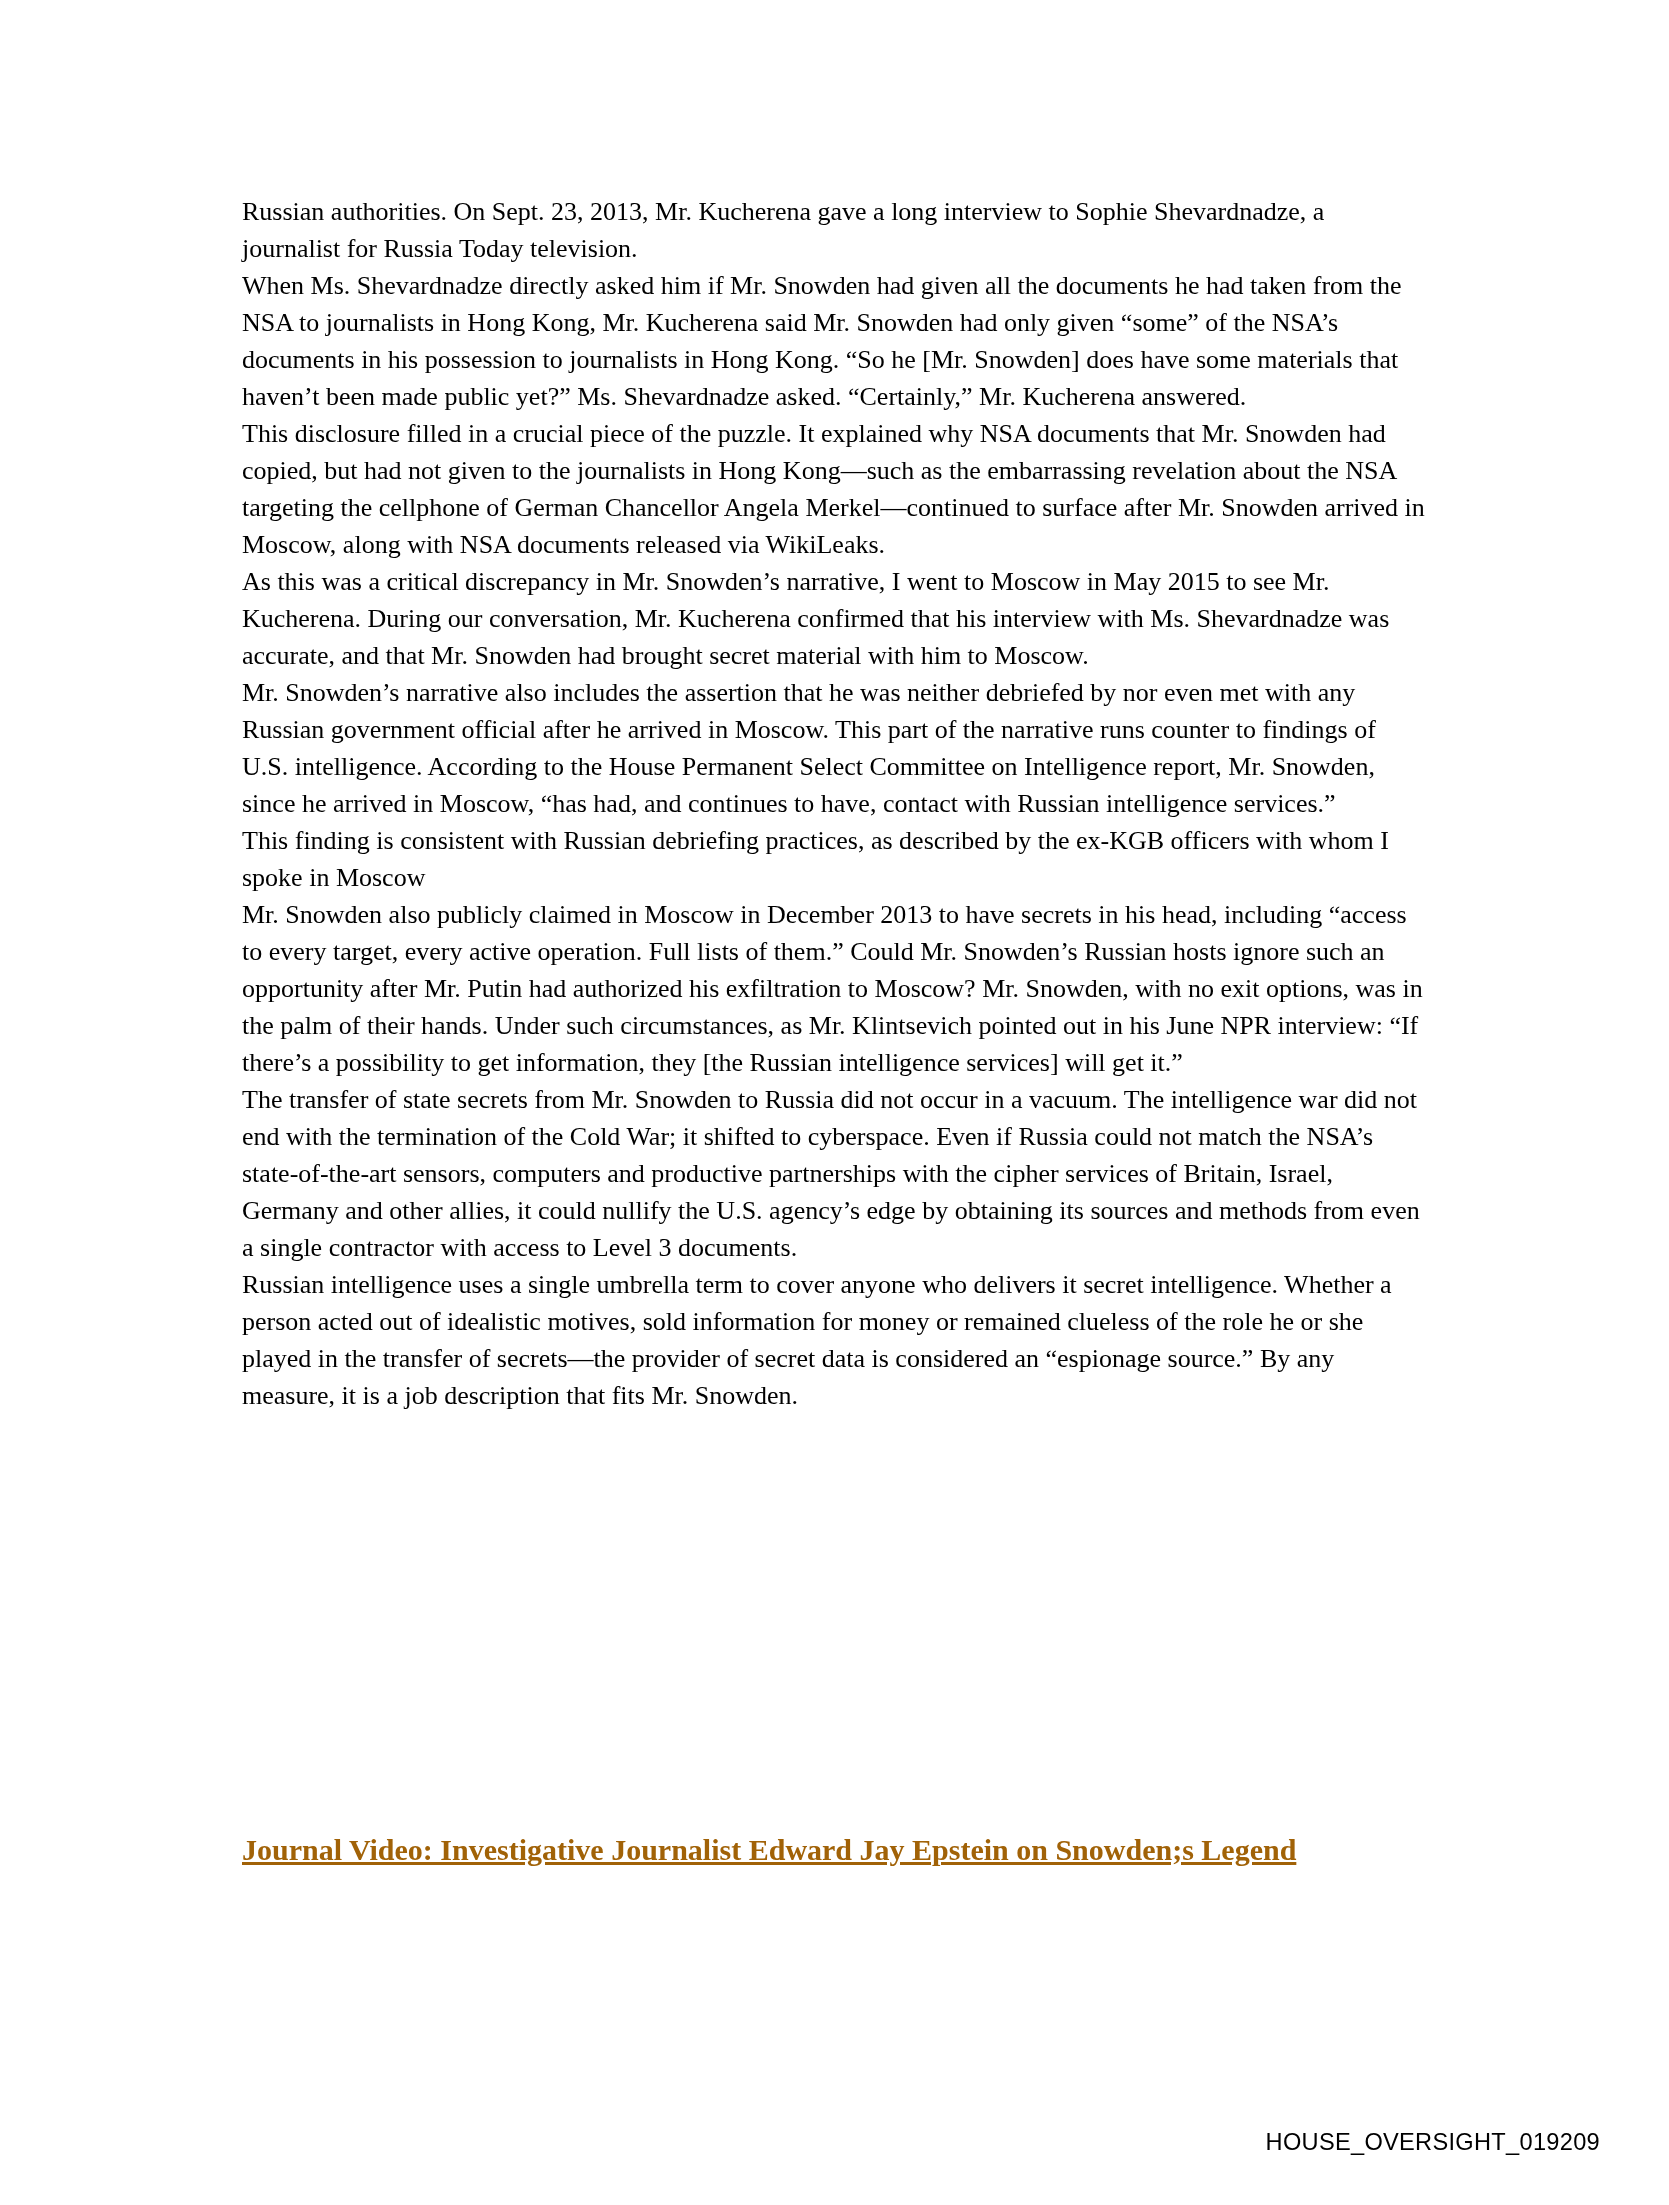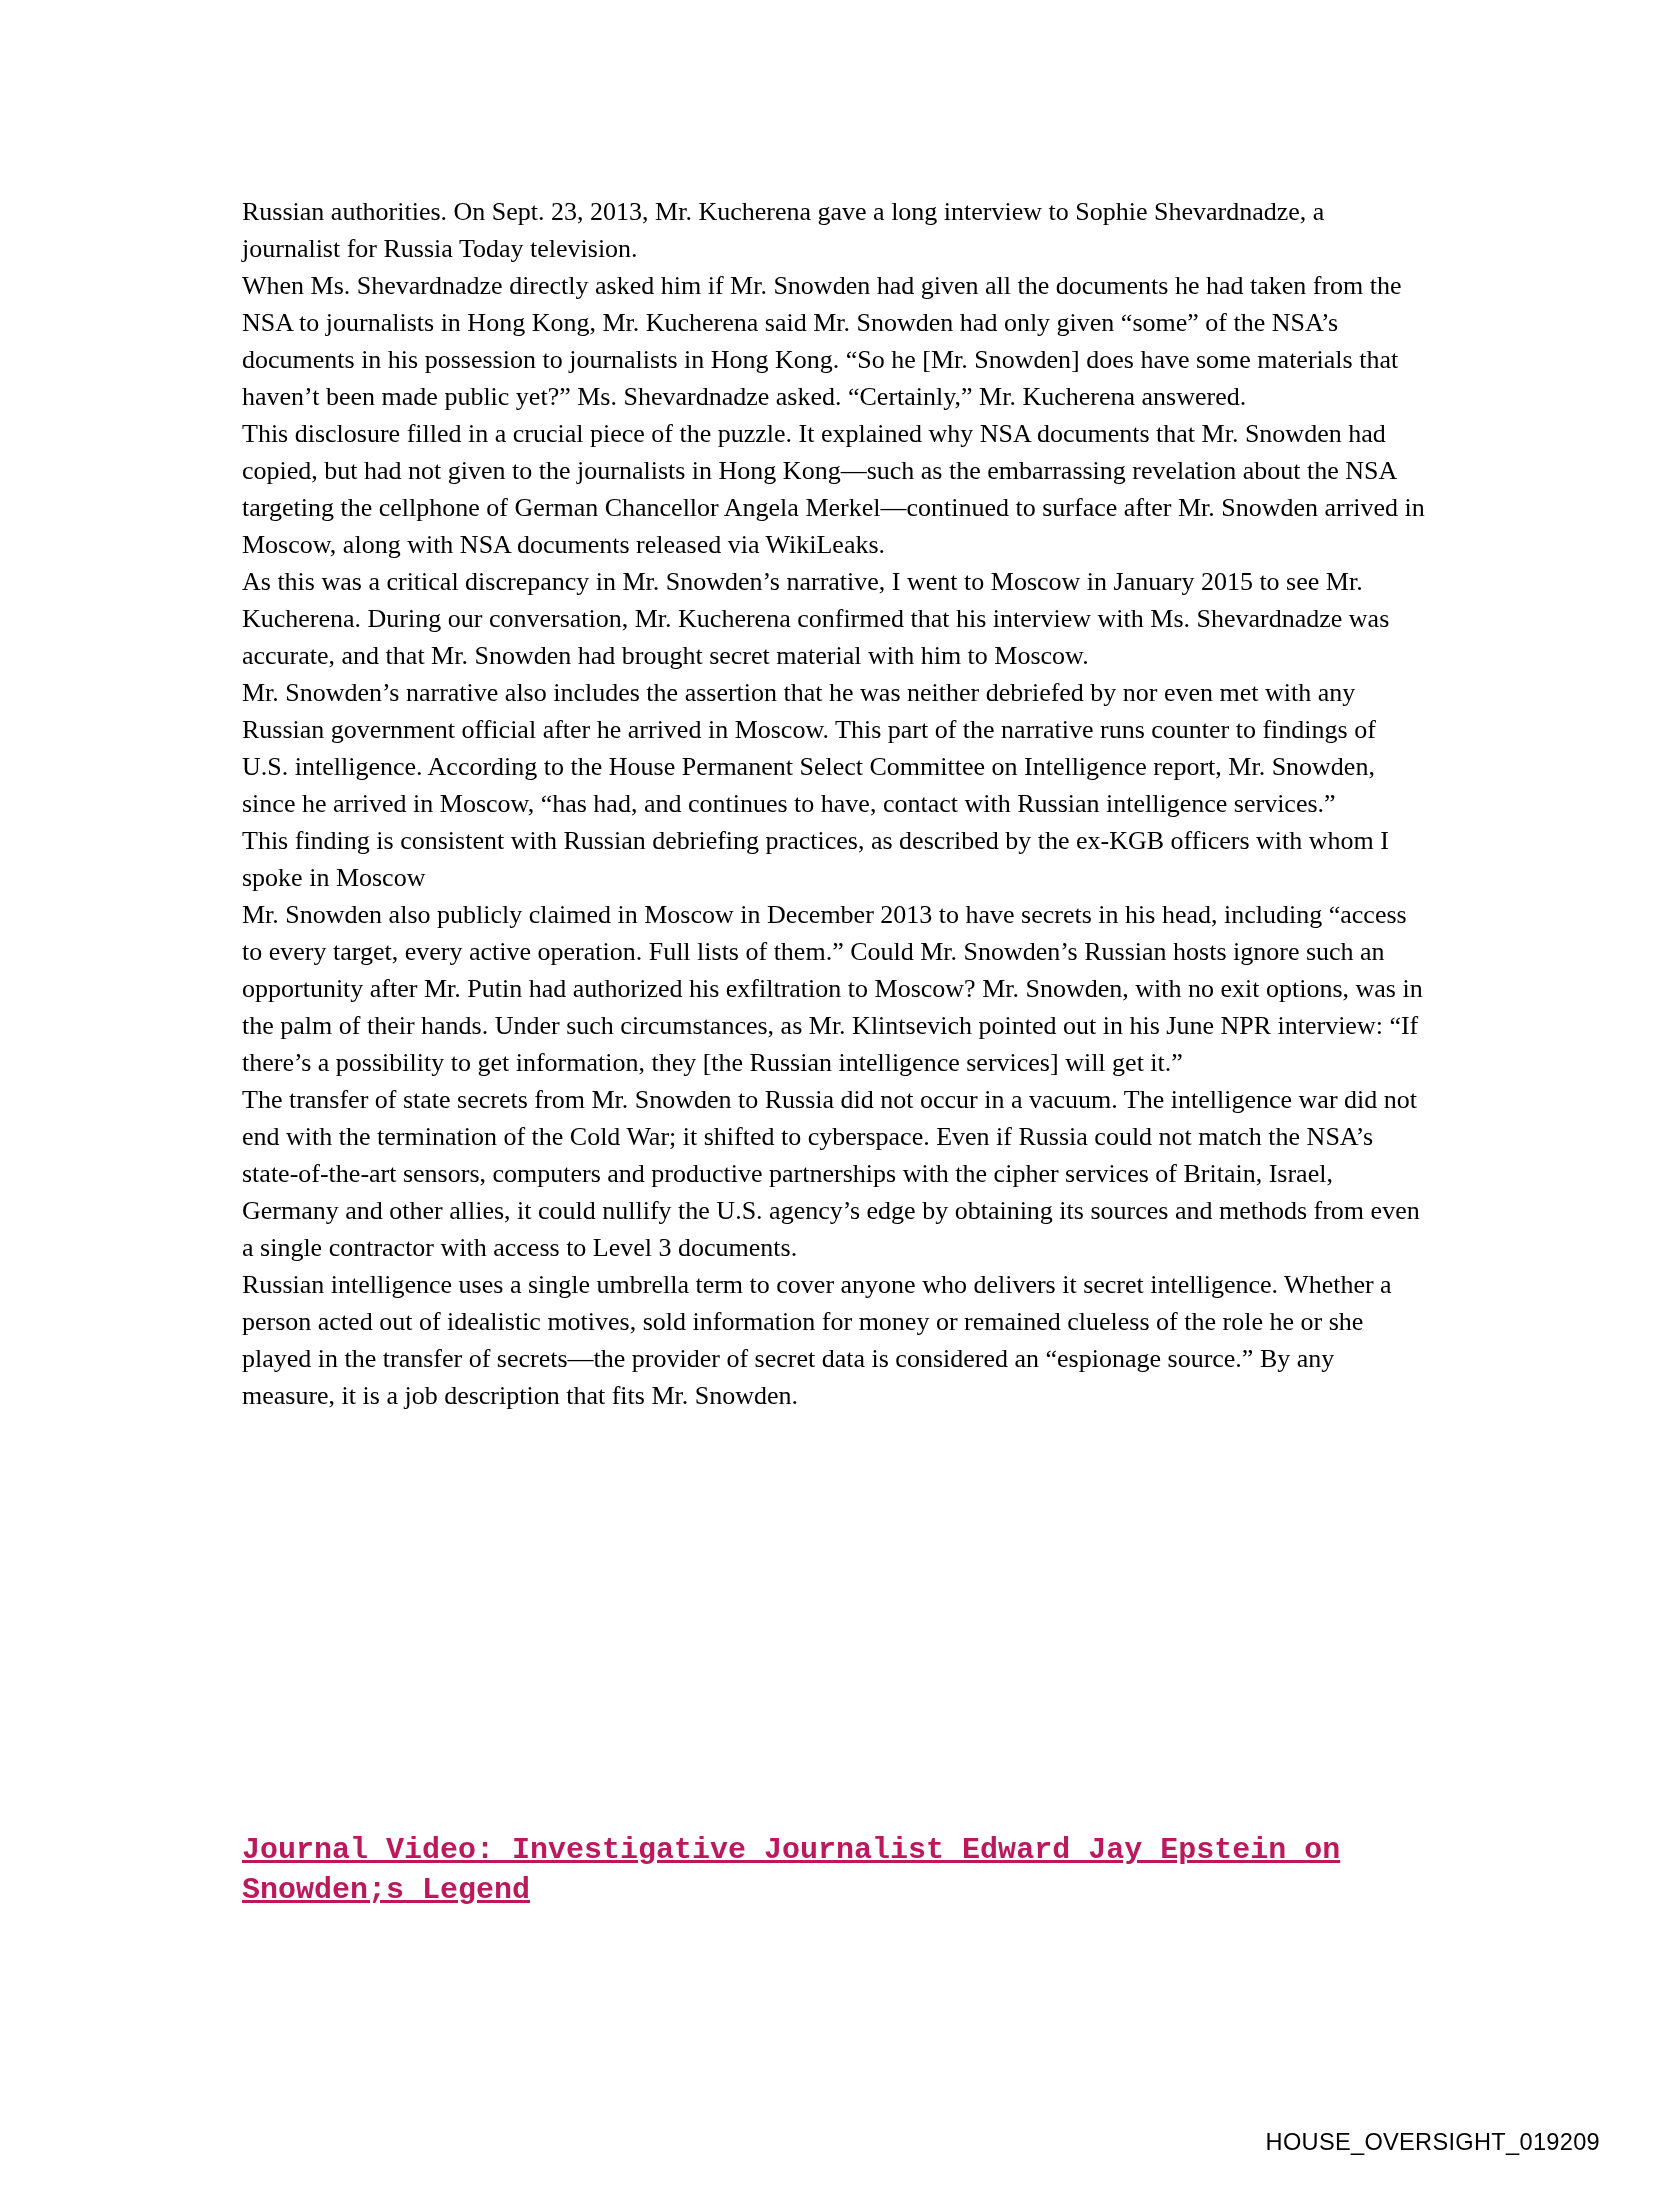--- a/index.html
+++ b/index.html
@@ -40,25 +40,25 @@
   }
   .link {
     color: #2b35c8;
     text-decoration: underline;
   }
   .video-heading {
     position: absolute;
     left: 242px;
     top: 1830px;
     width: 1146px;
-    font-family: Liberation Mono, monospace;
+    font-family: Liberation Serif, serif;
     font-size: 30px;
     line-height: 40px;
     font-weight: bold;
-    color: #be185d;
+    color: #a16207;
     text-decoration: underline;
   }
   .footer-stamp {
     position: absolute;
     right: 69px;
     bottom: 49px;
     font-family: Liberation Sans, sans-serif;
     font-size: 23.6px;
     letter-spacing: 0.3px;
     color: #000000;
@@ -66,21 +66,21 @@
 </style>
 </head>
 <body>
 
 <div class="page">
 
   <div class="doc-body">
     <p class="para">Russian authorities. On Sept. 23, 2013, Mr. Kucherena gave a long interview to Sophie Shevardnadze, a journalist for Russia Today television.</p>
     <p class="para">When Ms. Shevardnadze directly asked him if Mr. Snowden had given all the documents he had taken from the NSA to journalists in Hong Kong, Mr. Kucherena said Mr. Snowden had only given “some” of the NSA’s documents in his possession to journalists in Hong Kong. “So he [Mr. Snowden] does have some materials that haven’t been made public yet?” Ms. Shevardnadze asked. “Certainly,” Mr. Kucherena answered.</p>
     <p class="para">This disclosure filled in a crucial piece of the puzzle. It explained why NSA documents that Mr. Snowden had copied, but had not given to the journalists in Hong Kong—such as the embarrassing revelation about the NSA targeting the cellphone of German Chancellor Angela Merkel—continued to surface after Mr. Snowden arrived in Moscow, along with NSA documents released via WikiLeaks.</p>
-    <p class="para">As this was a critical discrepancy in Mr. Snowden’s narrative, I went to Moscow in January 2015 to see Mr. Kucherena. During our conversation, Mr. Kucherena confirmed that his interview with Ms. Shevardnadze was accurate, and that Mr. Snowden had brought secret material with him to Moscow.</p>
+    <p class="para">As this was a critical discrepancy in Mr. Snowden’s narrative, I went to Moscow in May 2015 to see Mr. Kucherena. During our conversation, Mr. Kucherena confirmed that his interview with Ms. Shevardnadze was accurate, and that Mr. Snowden had brought secret material with him to Moscow.</p>
     <p class="para">Mr. Snowden’s narrative also includes the assertion that he was neither debriefed by nor even met with any Russian government official after he arrived in Moscow. This part of the narrative runs counter to findings of U.S. intelligence. According to the House Permanent Select Committee on Intelligence report, Mr. Snowden, since he arrived in Moscow, “has had, and continues to have, contact with Russian intelligence services.”</p>
     <p class="para">This finding is consistent with Russian debriefing practices, as described by the ex-KGB officers with whom I spoke in Moscow</p>
     <p class="para">Mr. Snowden also publicly claimed in Moscow in December 2013 to have secrets in his head, including “access to every target, every active operation. Full lists of them.” Could Mr. Snowden’s Russian hosts ignore such an opportunity after Mr. Putin had authorized his exfiltration to Moscow? Mr. Snowden, with no exit options, was in the palm of their hands. Under such circumstances, as Mr. Klintsevich pointed out in his June NPR interview: “If there’s a possibility to get information, they [the Russian intelligence services] will get it.”</p>
     <p class="para">The transfer of state secrets from Mr. Snowden to Russia did not occur in a vacuum. The intelligence war did not end with the termination of the Cold War; it shifted to cyberspace. Even if Russia could not match the NSA’s state-of-the-art sensors, computers and productive partnerships with the cipher services of Britain, Israel, Germany and other allies, it could nullify the U.S. agency’s edge by obtaining its sources and methods from even a single contractor with access to Level 3 documents.</p>
     <p class="para">Russian intelligence uses a single umbrella term to cover anyone who delivers it secret intelligence. Whether a person acted out of idealistic motives, sold information for money or remained clueless of the role he or she played in the transfer of secrets—the provider of secret data is considered an “espionage source.” By any measure, it is a job description that fits Mr. Snowden.</p>
   </div>
 
   <a class="video-heading" href="#">Journal Video: Investigative Journalist Edward Jay Epstein on Snowden;s Legend</a>
 
   <div class="footer-stamp">HOUSE_OVERSIGHT_019209</div>

